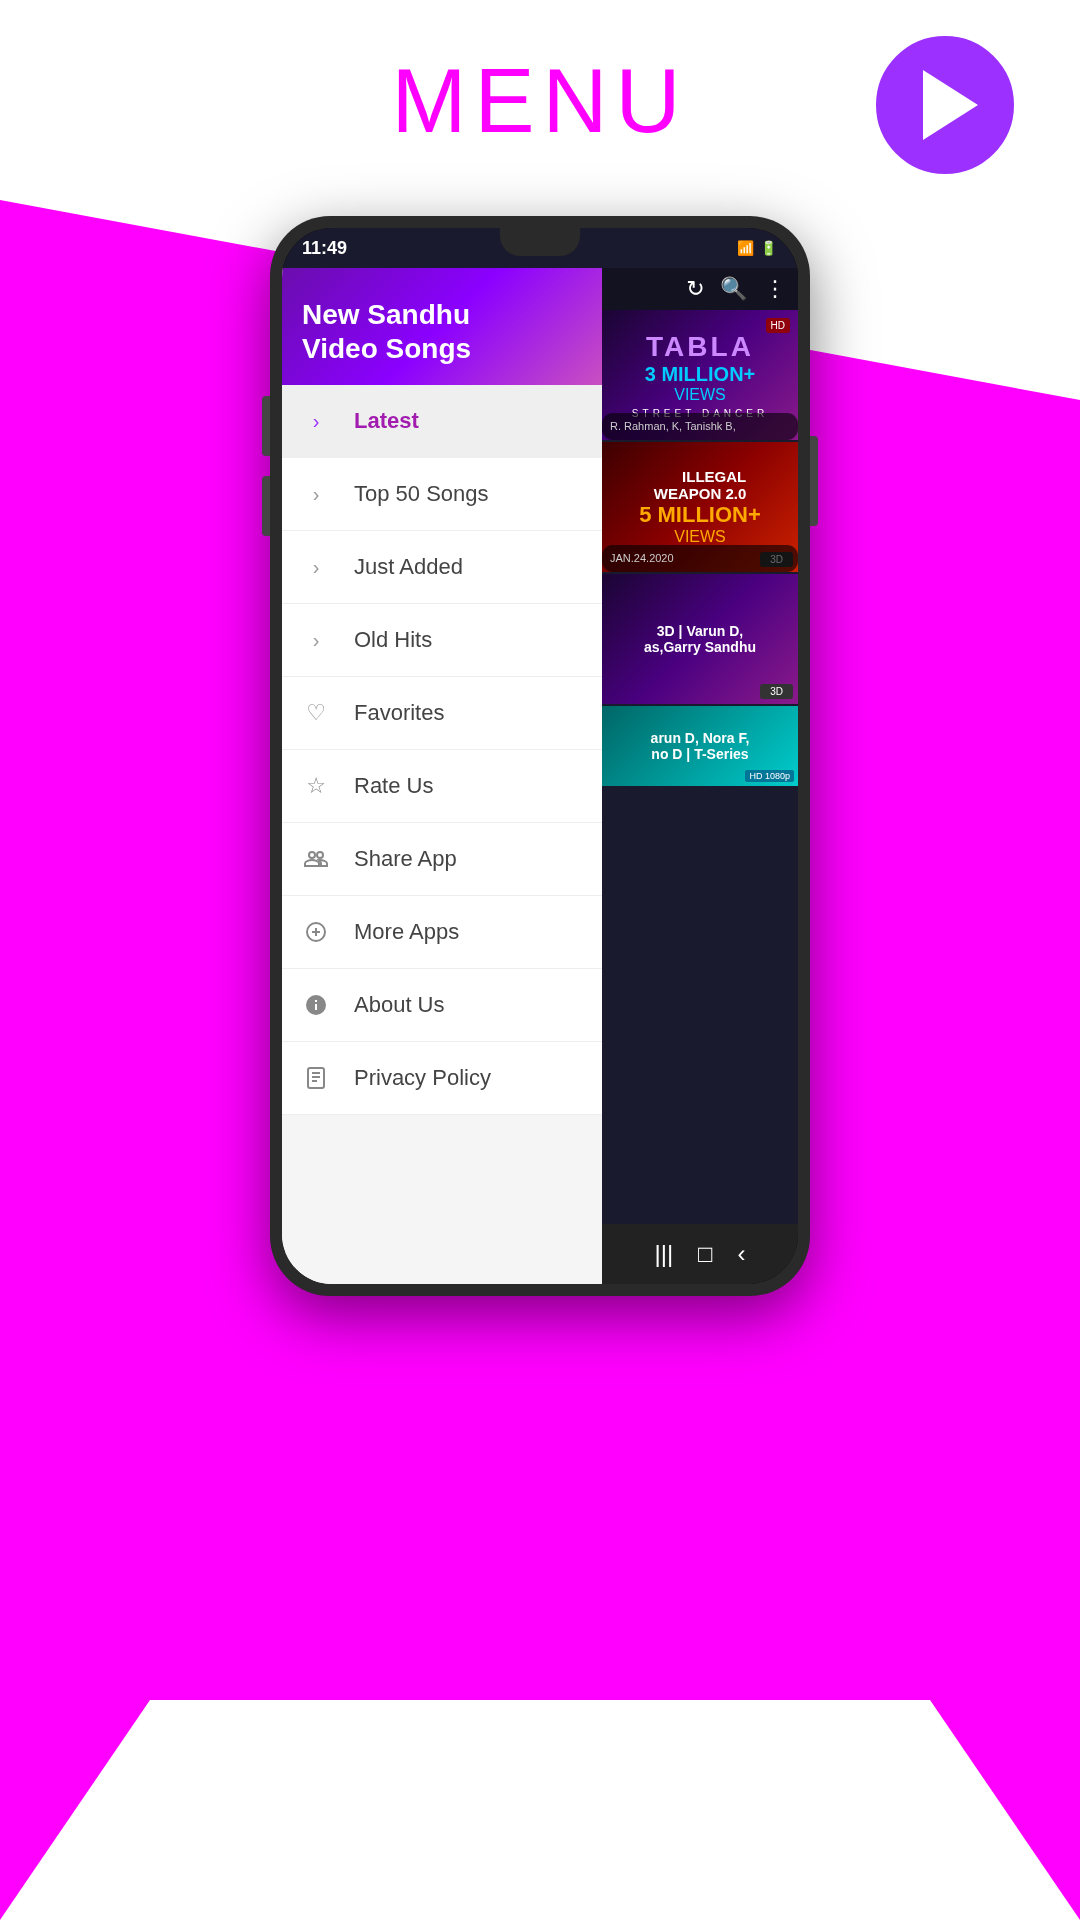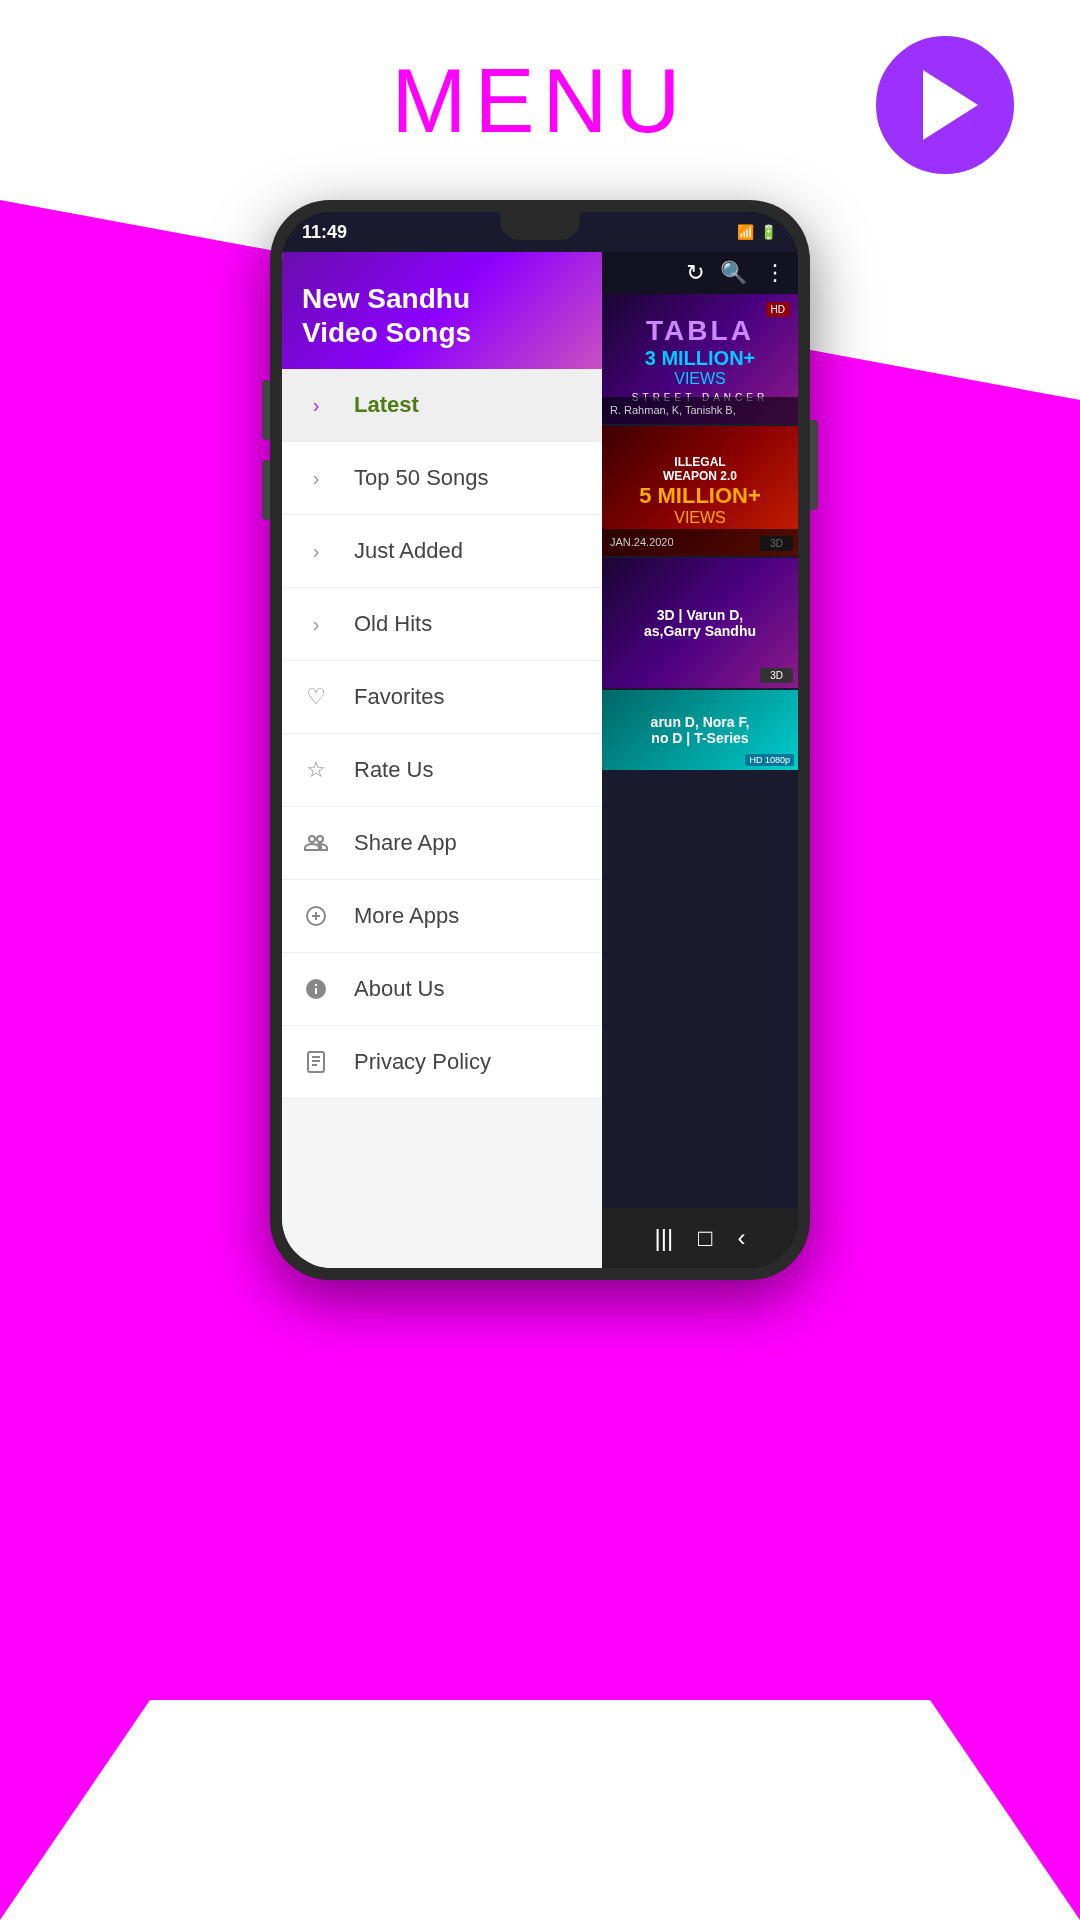--- a/index.html
+++ b/index.html
@@ -58,21 +58,21 @@
       height: 0;
       border-top: 35px solid transparent;
       border-bottom: 35px solid transparent;
       border-left: 55px solid white;
       margin-left: 10px;
     }
 
     
     .phone-wrapper {
       position: absolute;
-      top: 200px;
+      top: 216px;
       left: 50%;
       transform: translateX(-50%);
       z-index: 5;
     }
 
     .phone-frame {
       width: 540px;
       height: 1080px;
       background: #2a2a2a;
       border-radius: 60px;
@@ -202,21 +202,21 @@
       color: #888;
       font-size: 22px;
     }
 
     .menu-item-label {
       font-size: 22px;
       color: #444;
     }
 
     .menu-item-label.active-label {
-      color: #4d7c0f;
+      color: #a21caf;
       font-weight: bold;
     }
 
     
     .content-panel {
       flex: 1;
       background: #1a1a2e;
       display: flex;
       flex-direction: column;
       overflow: hidden;
@@ -276,20 +276,21 @@
       background: linear-gradient(135deg, #006666, #009999, #00cccc);
     }
 
     .video-overlay {
       position: absolute;
       bottom: 0;
       left: 0;
       right: 0;
       background: rgba(0,0,0,0.6);
       padding: 6px 8px;
+      border-radius: 11px;
     }
 
     .video-meta {
       color: #ccc;
       font-size: 11px;
       line-height: 1.4;
     }
 
     .video-views-badge {
       position: absolute;
@@ -523,21 +524,21 @@
                 </div>
                 <div class="video-overlay">
                   <div class="video-meta">R. Rahman, K, Tanishk B,</div>
                 </div>
               </div>
             </div>
 
             <div class="video-item">
               <div class="video-thumbnail thumb-2">
                 <div class="thumb-content">
-                  <div style="color:white; font-size:12px; font-weight:900; text-align:center;">ILLEGAL<br>WEAPON 2.0</div>
+                  <div style="color:white; font-size:15px; font-weight:900; text-align:right;">ILLEGAL<br>WEAPON 2.0</div>
                   <div style="color:#ffaa00; font-size:22px; font-weight:900;">5 MILLION+</div>
                   <div style="color:#ffaa00; font-size:16px;">VIEWS</div>
                   <div class="three-d-badge">3D</div>
                 </div>
                 <div class="video-overlay">
                   <div class="video-meta">JAN.24.2020</div>
                 </div>
               </div>
             </div>
 

